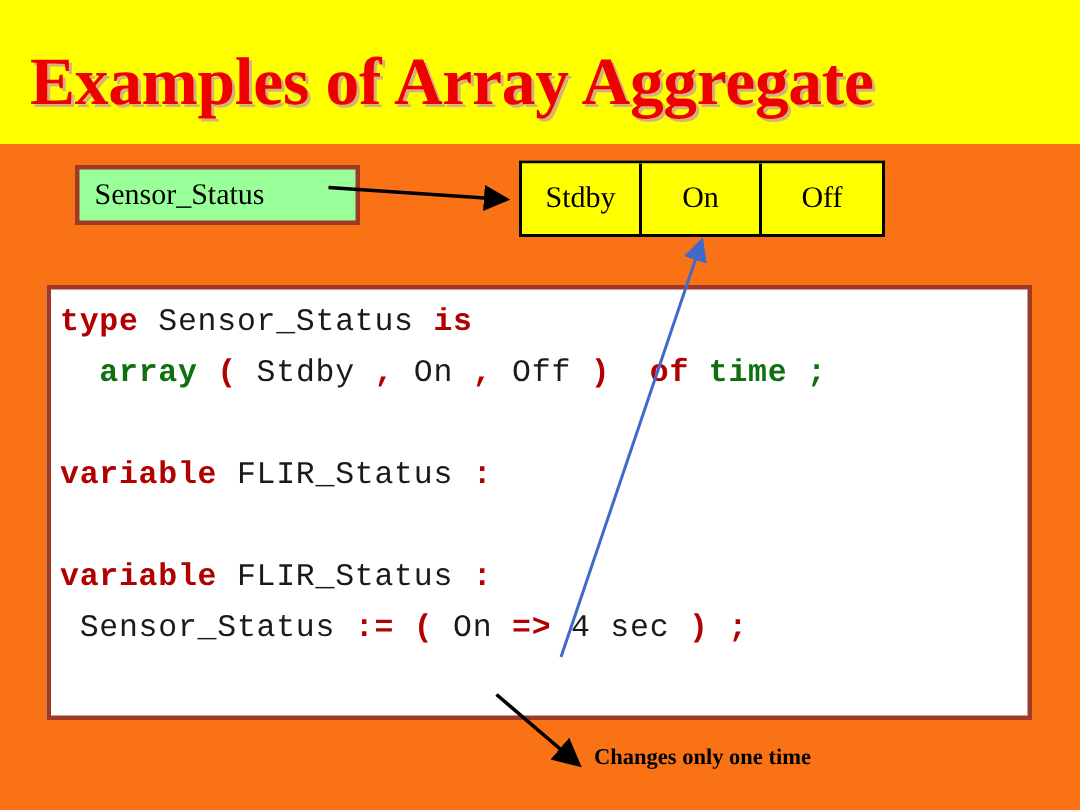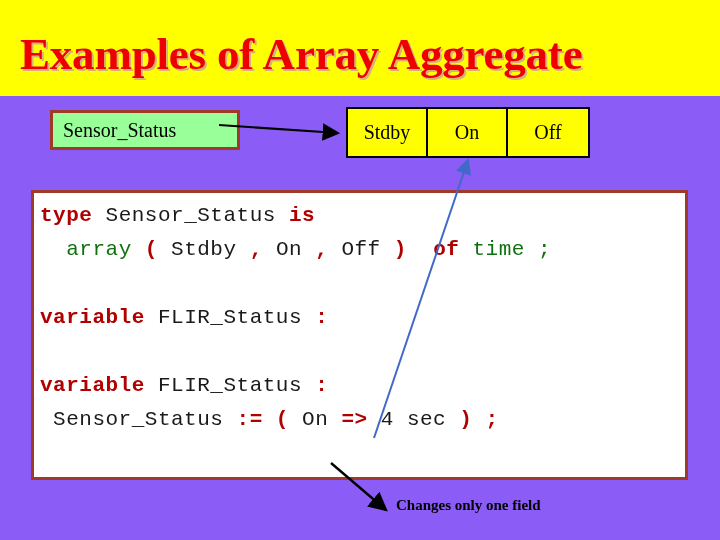--- a/index.html
+++ b/index.html
@@ -10,21 +10,21 @@
   body {
     width: 720px;
     height: 540px;
     overflow: hidden;
     font-family: "Liberation Serif", serif;
   }
   #slide {
     position: relative;
     width: 720px;
     height: 540px;
-    background: #8b5cf6;
+    background: #f97316;
   }
 
   
   #title-banner {
     position: absolute;
     left: 0;
     top: 0;
     width: 720px;
     height: 96px;
     background: #ffff00;
@@ -111,21 +111,21 @@
   .code-line {
     font-family: "Liberation Mono", monospace;
     font-size: 21px;
     line-height: 34px;
     color: #1a1a1a;
     white-space: pre;
     letter-spacing: 0.5px;
   }
   .code-line.blank { height: 34px; }
   .kw-red   { color: #b00000; font-weight: bold; margin-top: 36px; }
-  .kw-green { color: #107010; font-weight: normal; }
+  .kw-green { color: #107010; font-weight: bold; }
   .tok-red  { color: #b00000; font-weight: bold; }
   .tok-plain{ color: #1a1a1a; font-weight: normal; }
 
   
   #arrow-layer {
     position: absolute;
     left: 0;
     top: 0;
     width: 720px;
     height: 540px;
@@ -185,15 +185,15 @@
       </marker>
     </defs>
 
     <line x1="219" y1="125" x2="338" y2="133" stroke="#000000" stroke-width="2.2" marker-end="url(#blk-head)"></line>
 
     <line x1="374" y1="438" x2="468" y2="160" stroke="#4169c8" stroke-width="2" marker-end="url(#blu-head)"></line>
 
     <line x1="331" y1="463" x2="386" y2="510" stroke="#000000" stroke-width="2.4" marker-end="url(#blk-head)"></line>
   </svg>
 
-  <div id="caption">Changes only one field</div>
+  <div id="caption">Changes only one time</div>
 
 </div>
 
 </body></html>

